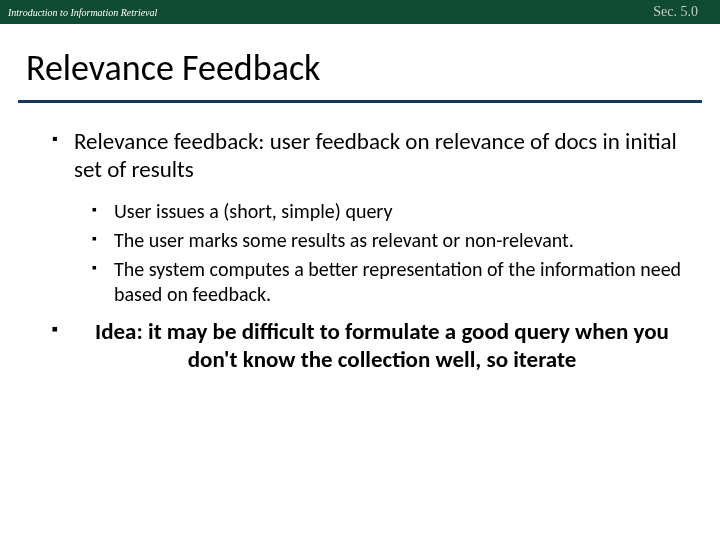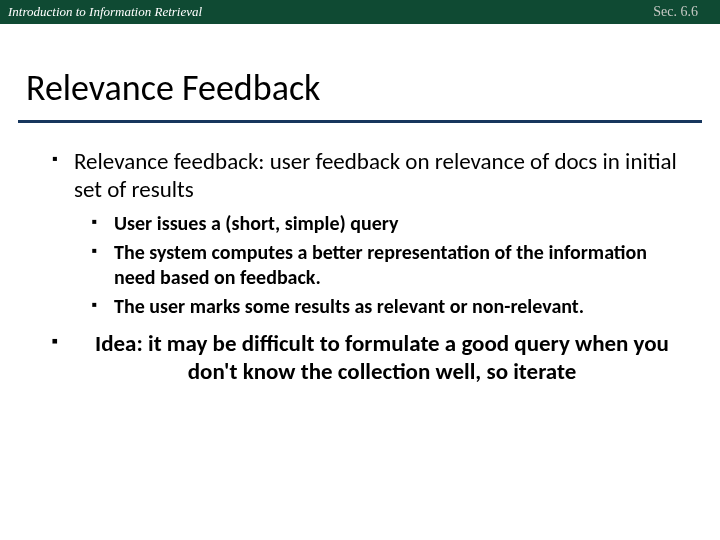--- a/index.html
+++ b/index.html
@@ -1,51 +1,51 @@
 <!DOCTYPE html>
 <html><head>
 <meta charset="utf-8">
 <style>
   * { box-sizing: border-box; margin: 0; padding: 0; }
   html, body { width: 720px; height: 540px; font-family: Calibri, "Segoe UI", Arial, sans-serif; background: #fff; color: #000; }
   .slide { width: 720px; height: 540px; position: relative; }
   .topbar { width: 100%; height: 24px; background: #0f4a33; display: flex; align-items: center; justify-content: space-between; padding: 0 8px; }
-  .topbar-left { color: #fff; font-style: italic; font-size: 13px; font-family: Georgia, serif; }
+  .topbar-left { color: #fff; font-style: italic; font-size: 10px; font-family: Georgia, serif; }
   .topbar-right { color: #c7c9c5; font-size: 14px; font-family: Georgia, "Times New Roman", serif; padding-right: 14px; }
-  .title { font-size: 36px; font-weight: 400; padding: 22px 20px 10px 26px; color: #000; margin-top: 20px; }
+  .title { font-size: 36px; font-weight: 400; padding: 22px 20px 10px 26px; color: #000; }
   .rule { height: 3px; background: #17365d; margin: 0 18px 18px 18px; }
   .body { padding: 6px 30px 0 52px; }
   ul.level1 { list-style: none; }
   ul.level1 > li { position: relative; font-size: 23px; line-height: 1.22; margin-bottom: 10px; padding-left: 22px; }
   ul.level1 > li::before { content: "▪"; position: absolute; left: 0; top: 2px; font-size: 16px; color: #000; }
-  ul.level2 { list-style: none; margin-top: 8px; margin-left: 18px; margin-bottom: 8px; font-weight: bold; }
+  ul.level2 { list-style: none; margin-top: 16px; margin-left: 18px; margin-bottom: 8px; }
   ul.level2 > li { position: relative; font-size: 20px; line-height: 1.25; margin-bottom: 4px; padding-left: 22px; }
   ul.level2 > li::before { content: "▪"; position: absolute; left: 0; top: 2px; font-size: 14px; color: #000; }
   .bold { font-weight: 700; text-align: center; }
 </style>
 </head>
 <body>
 
 <div class="slide">
   <div class="topbar">
     <span class="topbar-left">Introduction to Information Retrieval</span>
-    <span class="topbar-right">Sec. 6.6</span>
+    <span class="topbar-right">Sec. 5.0</span>
   </div>
 
   <div class="title">Relevance Feedback</div>
   <div class="rule"></div>
 
   <div class="body">
     <ul class="level1">
       <li>
         <span>Relevance feedback: user feedback on relevance of docs in initial set of results</span>
         <ul class="level2">
           <li><span>User issues a (short, simple) query</span></li>
+          <li><span>The user marks some results as relevant or non-relevant.</span></li>
           <li><span>The system computes a better representation of the information need based on feedback.</span></li>
-          <li><span>The user marks some results as relevant or non-relevant.</span></li>
         </ul>
       </li>
       <li class="bold">
         <span>Idea: it may be difficult to formulate a good query when you don't know the collection well, so iterate</span>
       </li>
     </ul>
   </div>
 </div>
 
 </body></html>

